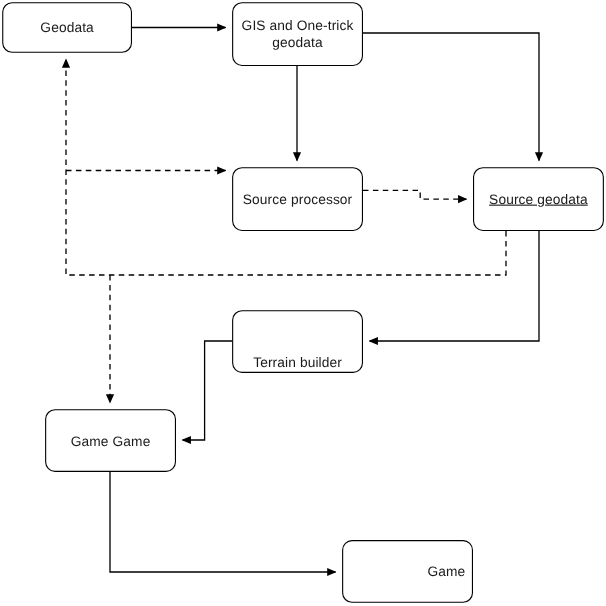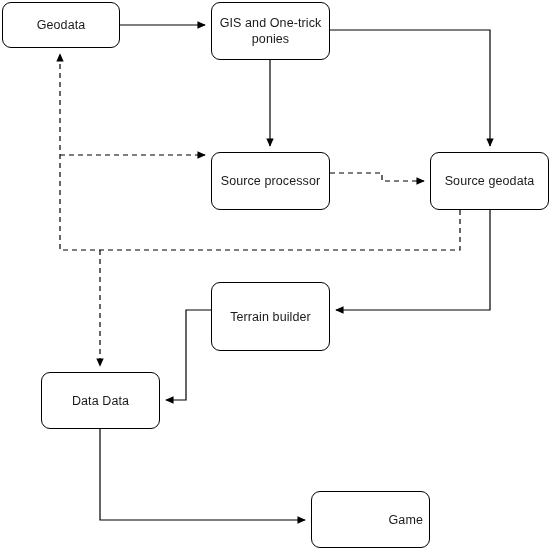--- a/index.html
+++ b/index.html
@@ -70,36 +70,36 @@
         <polyline points="100,429 100,520 305,520" marker-end="url(#arrow)"></polyline>
       </g>
   </svg>
 
   <div class="node" style="left: 2px; top: 2px; width: 118px; height: 46px;">
     <span class="node-label">Geodata</span>
   </div>
 
   <div class="node" style="left: 211px; top: 2px; width: 119px; height: 58px;">
     <span class="node-label">GIS and One-trick
-ponies</span>
+geodata</span>
   </div>
 
   <div class="node" style="left: 211px; top: 152px; width: 119px; height: 58px;">
     <span class="node-label">Source processor</span>
   </div>
 
-  <div class="node" style="left: 430px; top: 152px; width: 119px; height: 58px;">
+  <div class="node" style="left: 430px; top: 152px; width: 119px; height: 58px; text-decoration: underline;">
     <span class="node-label">Source geodata</span>
   </div>
 
-  <div class="node" style="left: 211px; top: 282px; width: 119px; height: 69px;">
+  <div class="node" style="left: 211px; top: 282px; width: 119px; height: 57px; align-items: flex-end;">
     <span class="node-label">Terrain builder</span>
   </div>
 
   <div class="node" style="left: 41px; top: 372px; width: 119px; height: 57px;">
-    <span class="node-label">Data Data</span>
+    <span class="node-label">Game Game</span>
   </div>
 
   <div class="node" style="left: 311px; top: 491px; width: 119px; height: 57px; justify-content: flex-end;">
     <span class="node-label">Game</span>
   </div>
 
 </div>
 
 </body></html>

